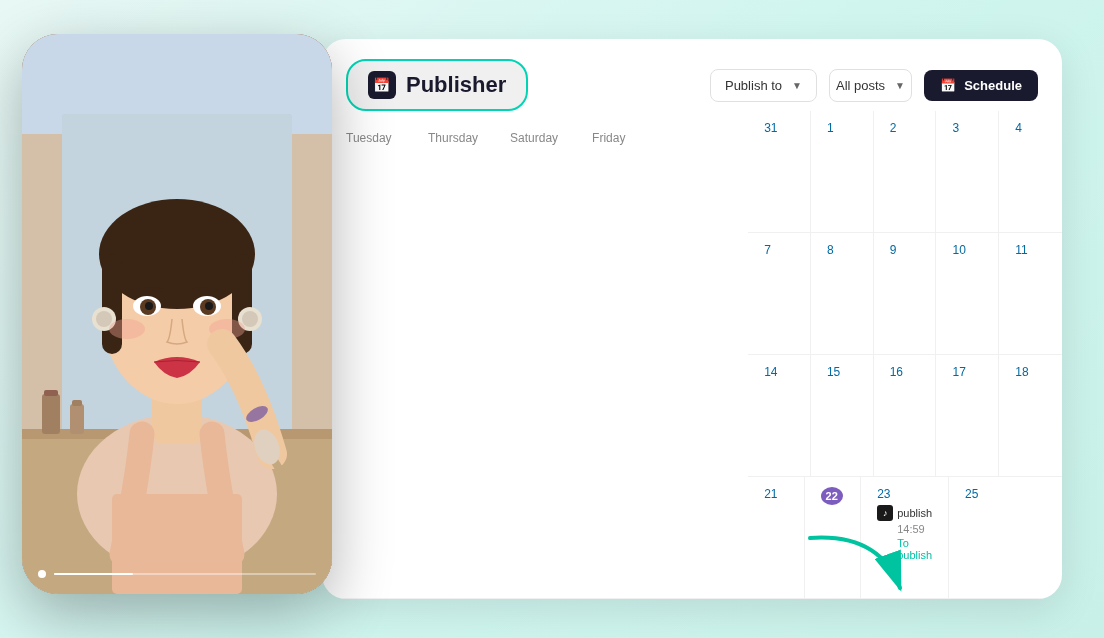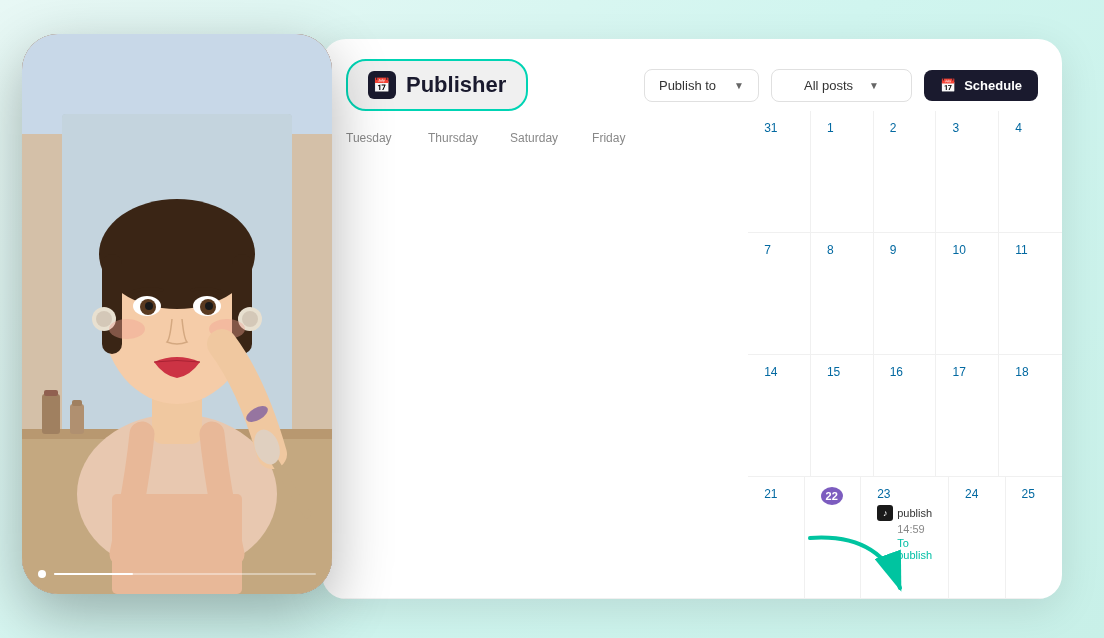--- a/index.html
+++ b/index.html
@@ -143,44 +143,44 @@
       font-size: 22px;
       font-weight: 700;
       color: #1a1a2e;
     }
 
     .header-spacer { flex: 1; }
 
     .publish-to-btn {
       display: flex;
       align-items: center;
-      gap: 18px;
+      gap: 10px;
       background: white;
       border: 1px solid #e0e0e0;
       border-radius: 8px;
       padding: 8px 14px;
       font-size: 13px;
       font-weight: 500;
       color: #333;
       cursor: pointer;
     }
 
     .chevron-down {
       font-size: 10px;
       color: #666;
     }
 
     .all-posts-btn {
       display: flex;
       align-items: center;
-      gap: 16px;
+      gap: 10px;
       background: white;
       border: 1px solid #e0e0e0;
       border-radius: 8px;
-      padding: 8px 32px;
+      padding: 8px 6px;
       font-size: 13px;
       font-weight: 500;
       color: #333;
       cursor: pointer;
     }
 
     .schedule-btn {
       display: flex;
       align-items: center;
       gap: 8px;
@@ -501,23 +501,20 @@
             <div class="post-entry">
               <div class="post-header">
                 <div class="tiktok-icon">♪</div>
                 <span class="post-name">publish</span>
               </div>
               <div class="post-time">14:59</div>
               <div class="post-status">To publish</div>
             </div>
           </div>
           <div class="calendar-cell">
-            <div class="cell-number">24</div>
-          </div>
-          <div class="calendar-cell">
             <div class="cell-number">25</div>
           </div>
         </div>
 
       </div>
     </div>
 
   </div>
 </div>
 

